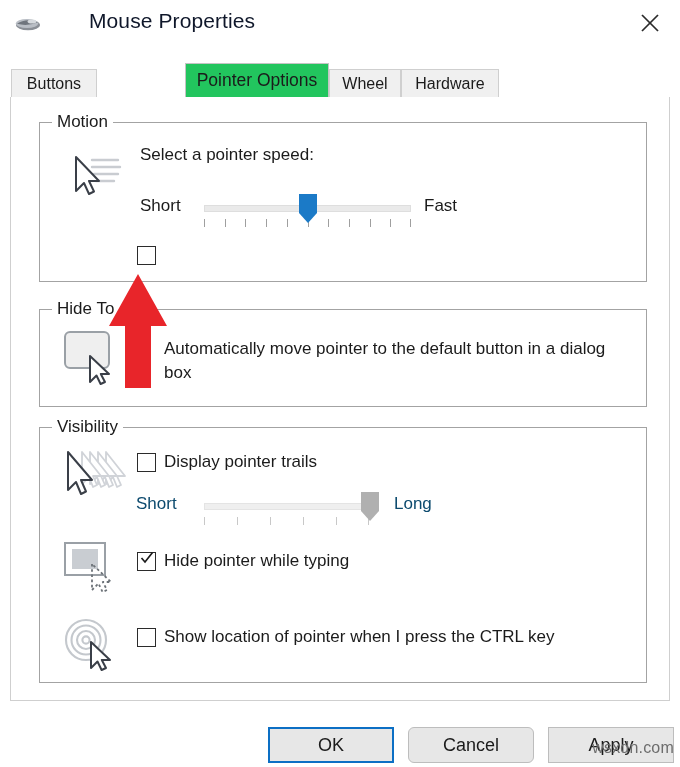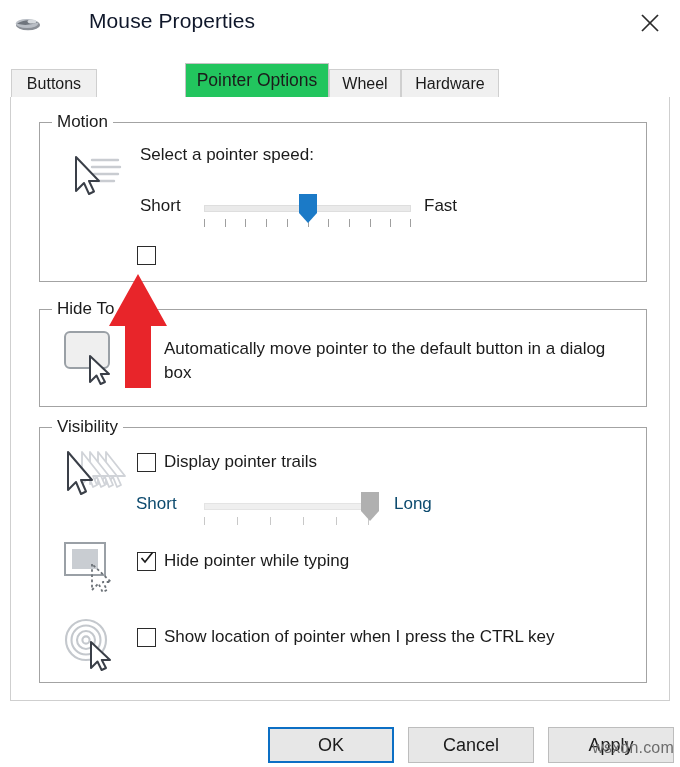--- a/index.html
+++ b/index.html
@@ -367,20 +367,20 @@
 
 <div class="red-arrow">
   <svg width="60" height="114" viewBox="0 0 60 114">
     <path d="M30 0 L59 52 L43 52 L43 114 L17 114 L17 52 L1 52 Z" fill="#e8252a"></path>
   </svg>
 </div>
 
 <div class="btn default" style="left:268px; top:727px; width:126px;">
   <span>OK</span>
 </div>
-<div class="btn" style="left:408px; top:727px; width:126px;">
+<div class="btn" style="left:408px; top:727px; width:126px;border-radius:6px;">
   <span>Cancel</span>
 </div>
 <div class="btn" style="left:548px; top:727px; width:126px;">
   <span>Apply</span>
 </div>
 
 <div class="watermark">wsxdn.com</div>
 
 </body></html>

